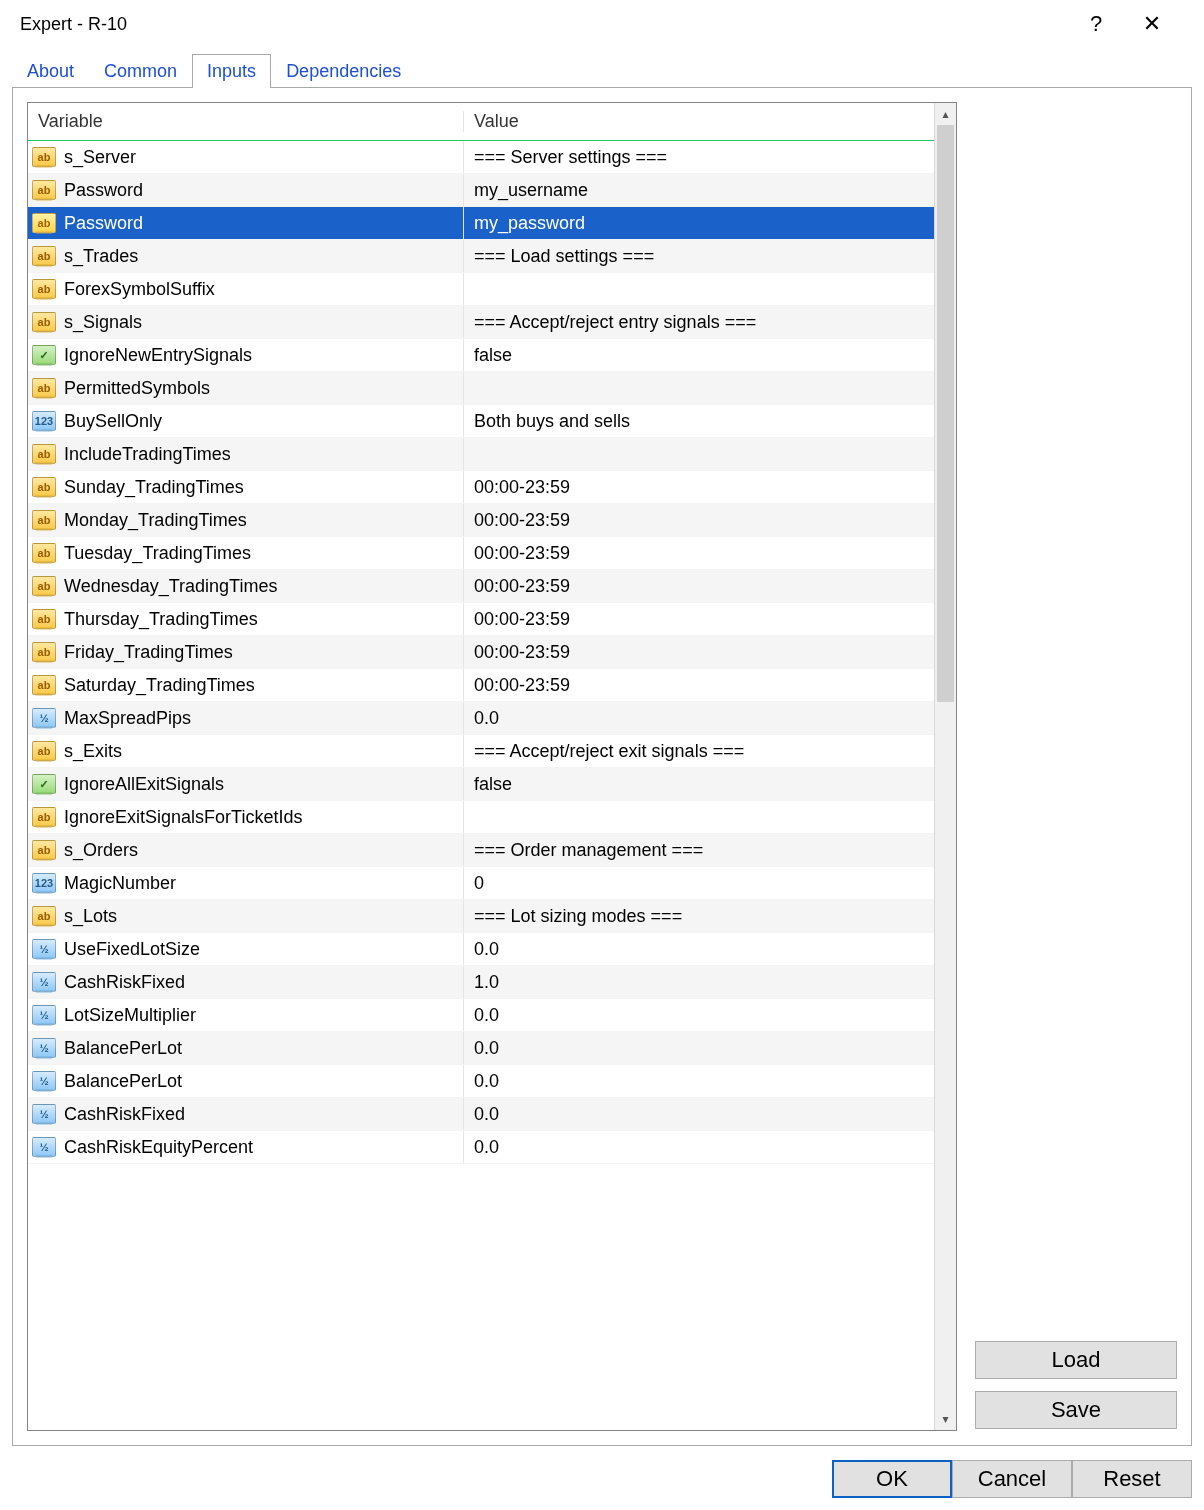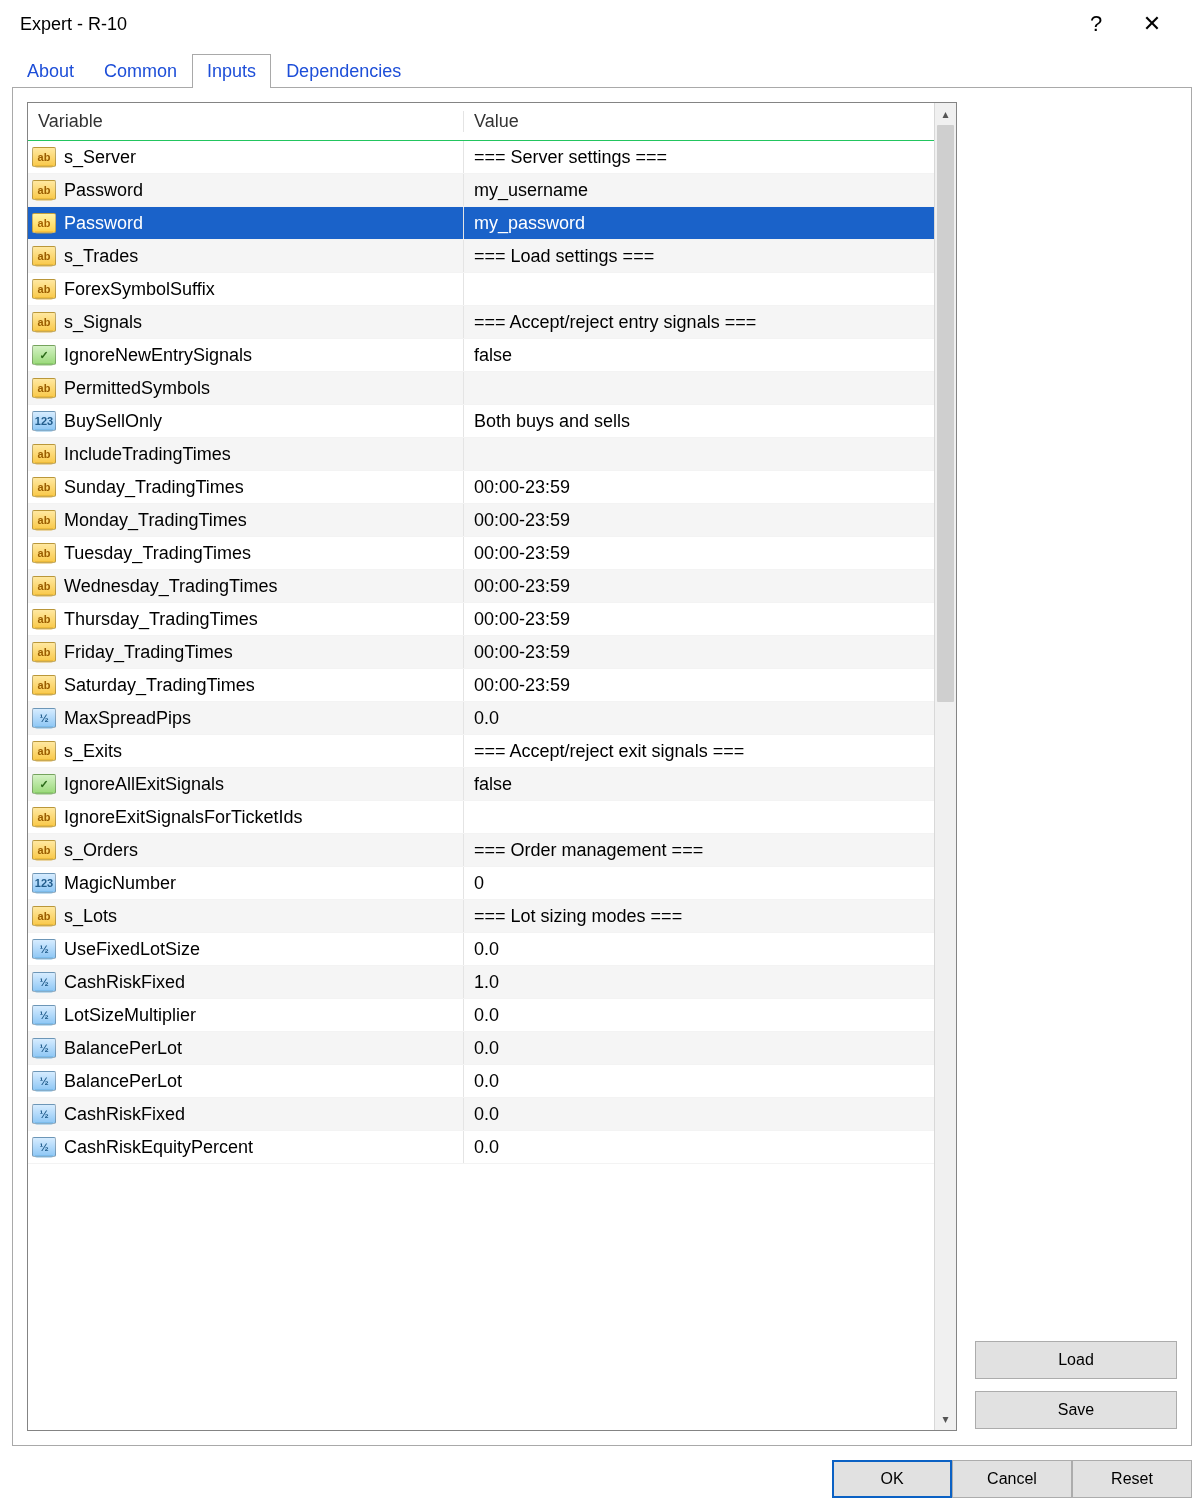--- a/index.html
+++ b/index.html
@@ -199,21 +199,21 @@
     flex-direction: column;
     justify-content: flex-end;
     gap: 12px;
     padding-bottom: 2px;
   }
   .btn {
     height: 38px;
     min-width: 120px;
     background: #e1e1e1;
     border: 1px solid #acacac;
-    font-size: 16px;
+    font-size: 22px;
     display: flex;
     align-items: center;
     justify-content: center;
     padding: 0 22px;
   }
   .btn.primary {
     border: 2px solid #0b61c4;
   }
   .footer-buttons {
     display: flex;

